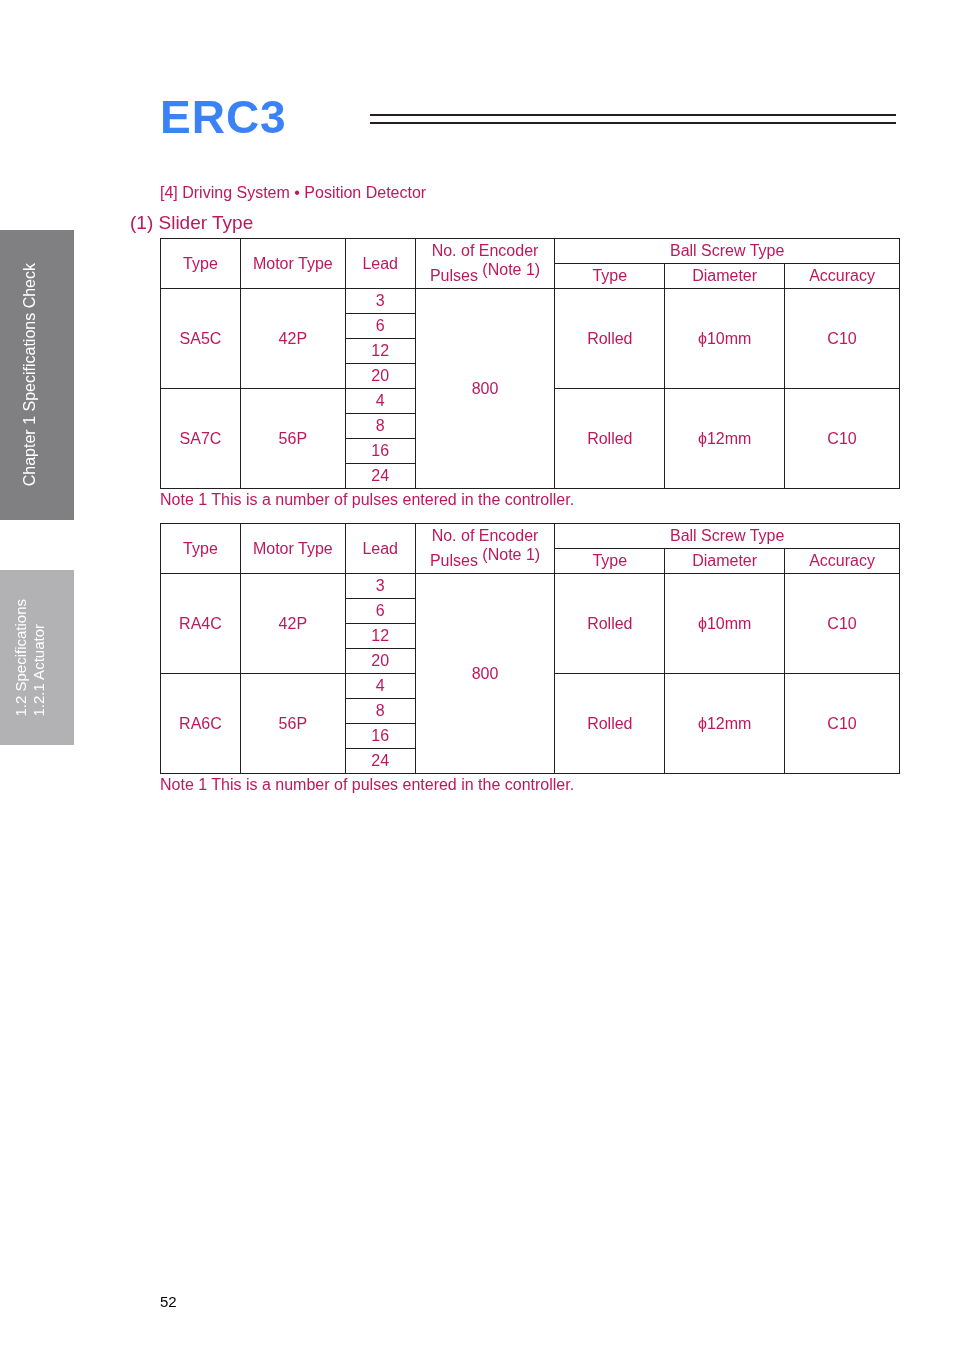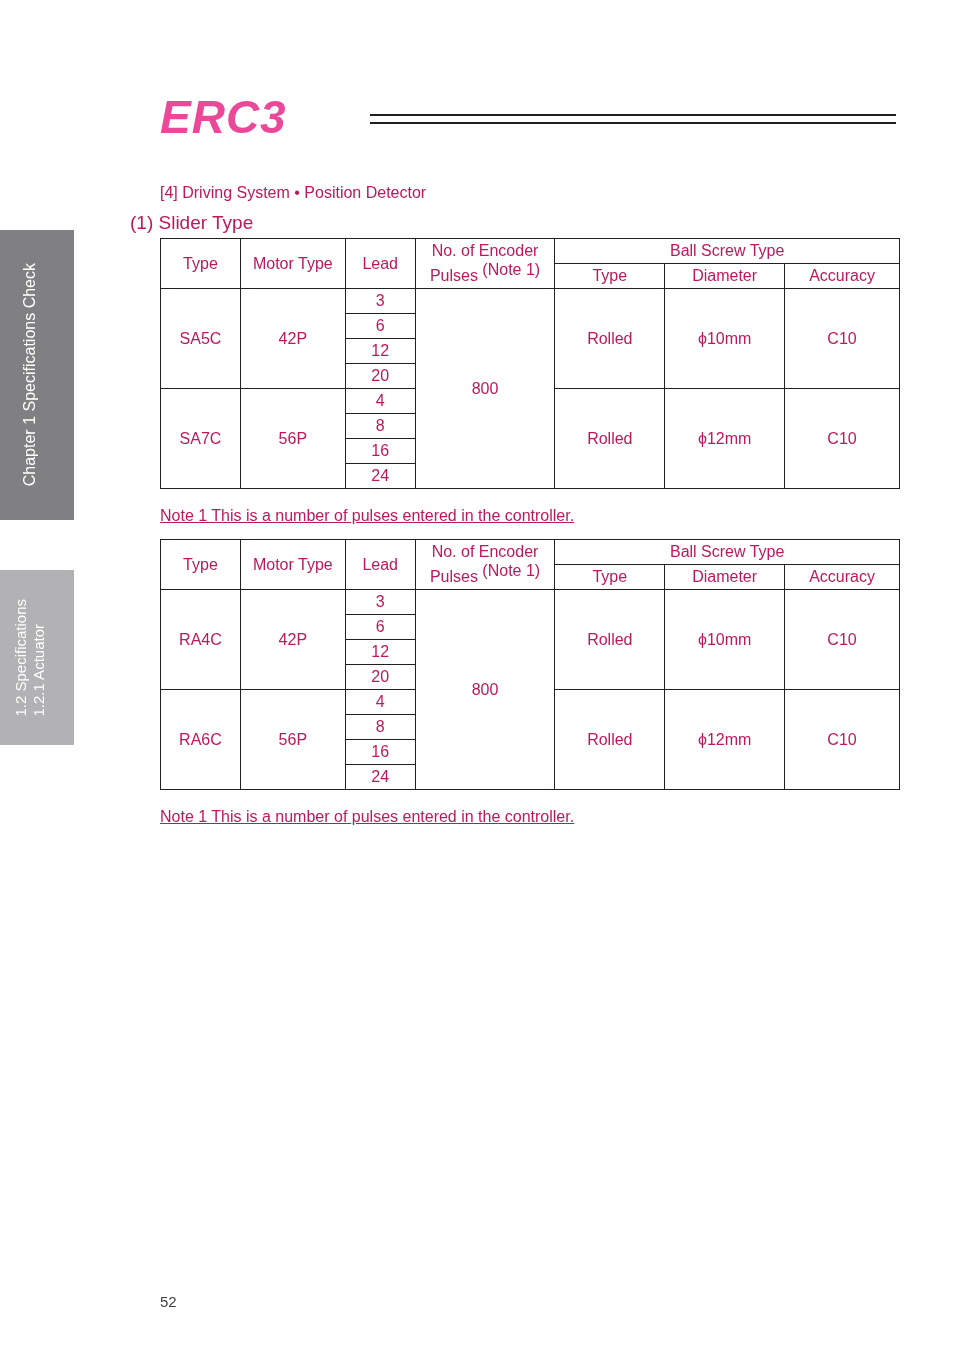--- a/index.html
+++ b/index.html
@@ -8,33 +8,33 @@
   .side-tabs { position: absolute; left: 0; top: 0; width: 74px; }
   .tab { position: absolute; left: 0; background: #808083; padding: 18px 6px 18px 6px; display: flex; align-items: center; justify-content: center; }
   .tab.light { background: #b2b2b4; }
   .tab.dark  { background: #808083; }
   .tab .rot { writing-mode: vertical-rl; transform: rotate(180deg); font-size: 16px; color: #fff; white-space: nowrap; }
   .tab.dark .rot { color: #fff; }
   .tab.light .rot { color: #fff; }
   .tab-indicator { position: absolute; left: 60px; width: 14px; background: #808083; }
   .tab-indicator.light { background: #b2b2b4; }
   .logo-block { position: absolute; left: 160px; top: 90px; width: 740px; }
-  .logo-text { font-family: "Arial Black", Arial, sans-serif; font-weight: 900; font-size: 46px; font-style: italic; letter-spacing: 1px; color: #ec4899; display: inline-block; vertical-align: middle; }
+  .logo-text { font-family: "Arial Black", Arial, sans-serif; font-weight: 900; font-size: 46px; letter-spacing: 1px; color: #3b82f6; display: inline-block; vertical-align: middle; }
   .logo-lines { position: absolute; left: 370px; top: 114px; right: 58px; }
   .logo-lines .line1 { border-top: 2.5px solid #231f20; margin-bottom: 6px; }
   .logo-lines .line2 { border-top: 2.5px solid #231f20; }
   .content { position: absolute; left: 160px; top: 170px; width: 740px; font-size: 16px; color: #be185d; }
   .sec-head { margin: 14px 0 8px 0; font-size: 16px; }
   .sub-head { margin: 10px 0 4px -30px; font-size: 19px; }
   table.spec { border-collapse: collapse; width: 100%; font-size: 16px; }
   table.spec th, table.spec td { border: 1px solid #231f20; padding: 2px 6px; text-align: center; vertical-align: middle; line-height: 1.25; }
   table.spec th { font-weight: normal; }
-  .note { margin: 18px 0 14px 0; font-size: 16px; text-decoration: underline; }
+  .note { margin: 2px 0 14px 0; font-size: 16px; }
   .sup-note { font-size: 16px; vertical-align: super; }
-  .pagenum { position: absolute; left: 160px; bottom: 40px; font-size: 15px; color: #404040; }
+  .pagenum { position: absolute; left: 160px; bottom: 40px; font-size: 15px; color: #000000; }
 </style>
 </head>
 <body>
 
 <div class="page">
 
   <div class="side-tabs">
     <div class="tab dark" style="top:230px; height:290px; width:60px;">
       <span class="rot">Chapter 1 Specifications Check</span>
     </div>

